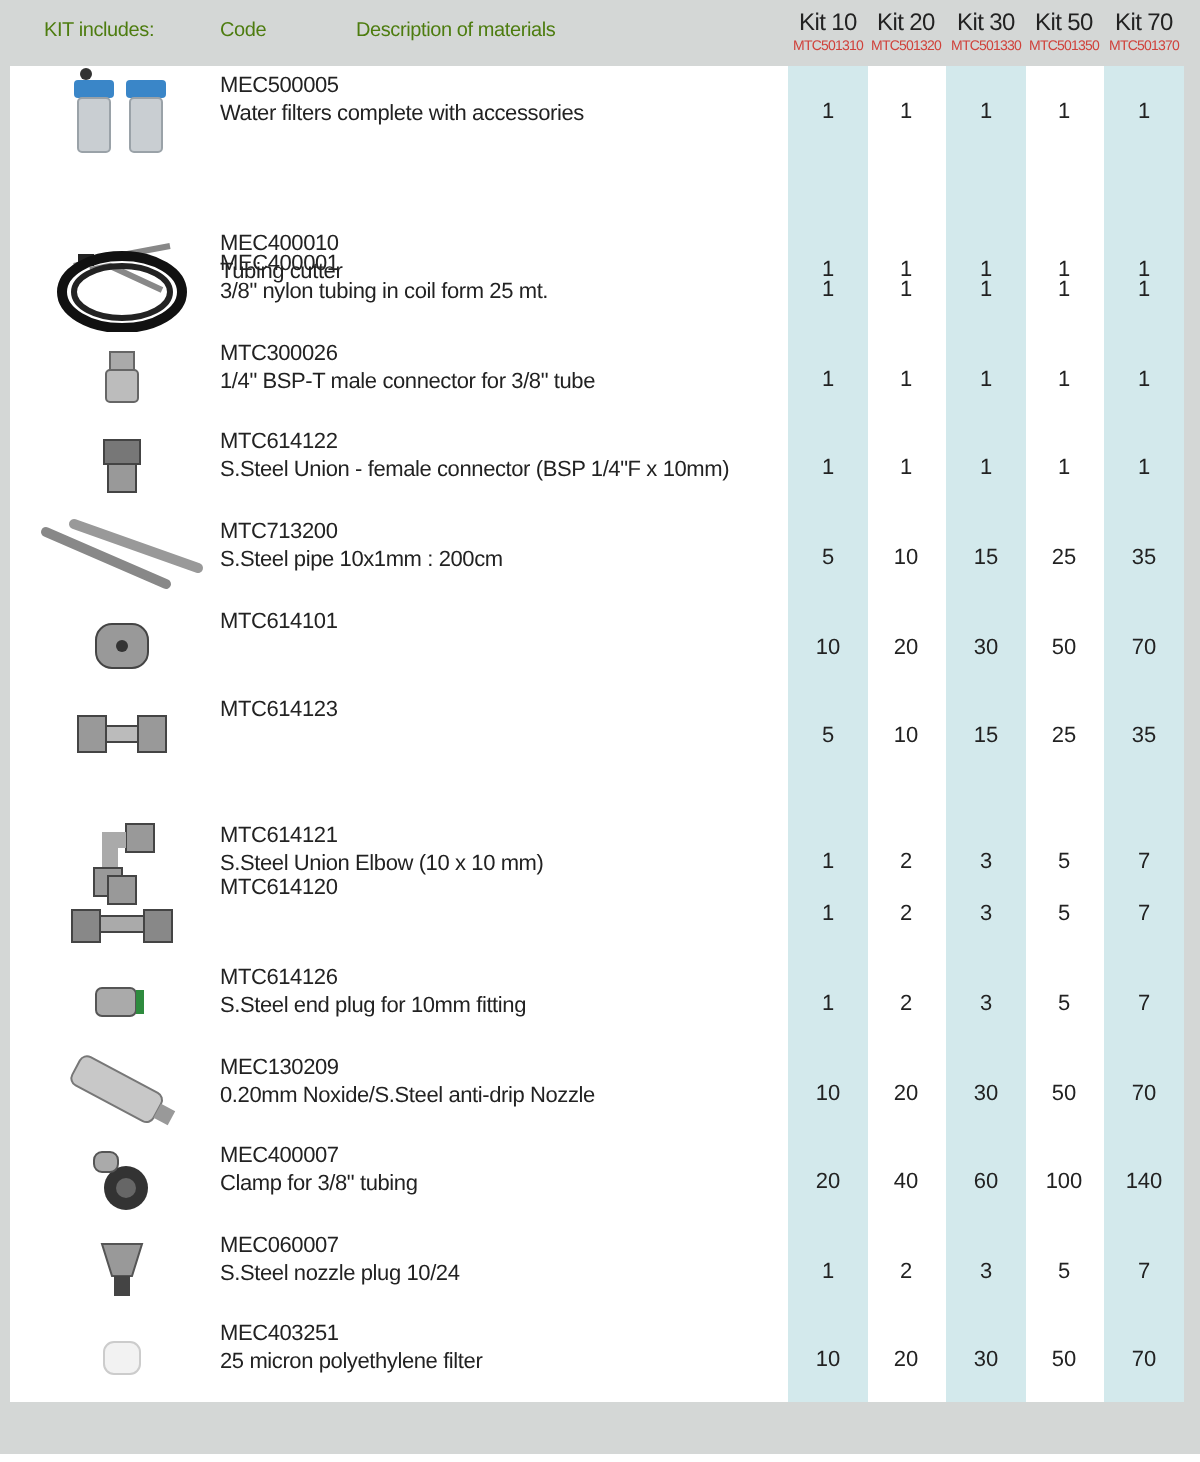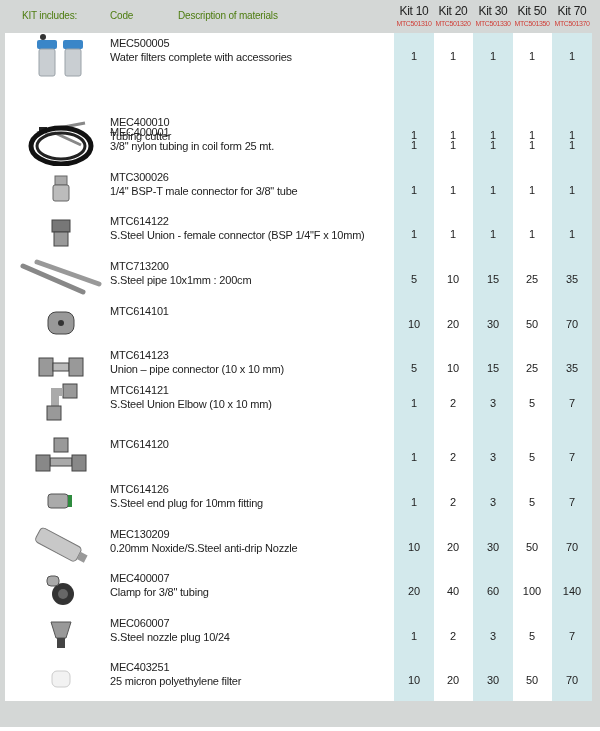--- a/index.html
+++ b/index.html
@@ -156,28 +156,27 @@
     </div>
     <div class="row" style="top: 345.2px;">
       <div class="img">
         <svg width="48" height="26" viewBox="0 0 48 26">
           <rect x="2" y="4" width="14" height="18" fill="#999" stroke="#444"></rect>
           <rect x="16" y="9" width="16" height="8" fill="#bbb" stroke="#444"></rect>
           <rect x="32" y="4" width="14" height="18" fill="#999" stroke="#444"></rect>
         </svg>
       </div>
       <span class="code">MTC614123</span>
-      <span class="desc">Union – pipe connector (10 x 10 mm)</span>
       <span class="num" style="left:389px">5</span>
       <span class="num" style="left:428px">10</span>
       <span class="num" style="left:468px">15</span>
       <span class="num" style="left:507px">25</span>
       <span class="num" style="left:547px">35</span>
     </div>
-    <div class="row" style="top: 380px; text-decoration: underline;">
+    <div class="row" style="top: 408px; text-decoration: underline;">
       <div class="img">
         <svg width="40" height="40" viewBox="0 0 40 40">
           <rect x="22" y="2" width="14" height="14" fill="#999" stroke="#444"></rect>
           <path d="M22 10 L14 10 L14 24" stroke="#aaa" stroke-width="8" fill="none"></path>
           <rect x="6" y="24" width="14" height="14" fill="#999" stroke="#444"></rect>
         </svg>
       </div>
       <span class="code">MTC614121</span>
       <span class="desc">S.Steel Union Elbow (10 x 10 mm)</span>
       <span class="num" style="left:389px">1</span>

